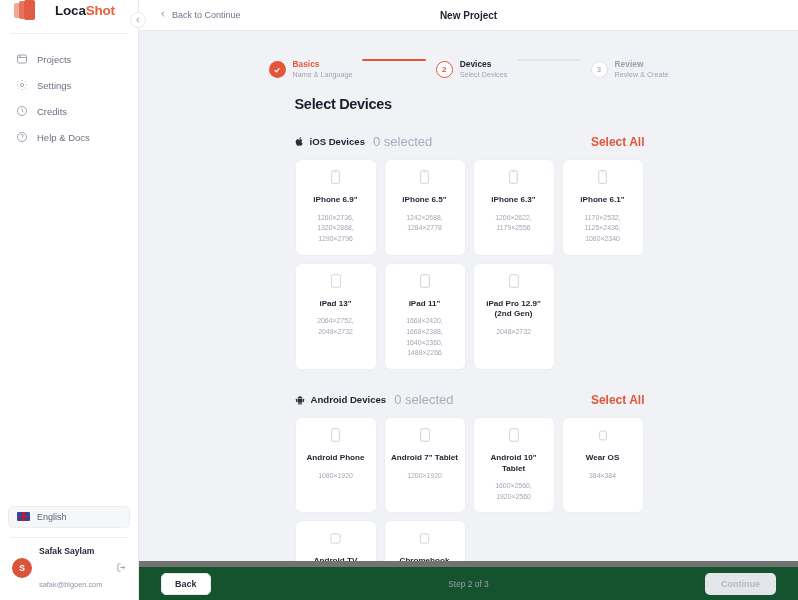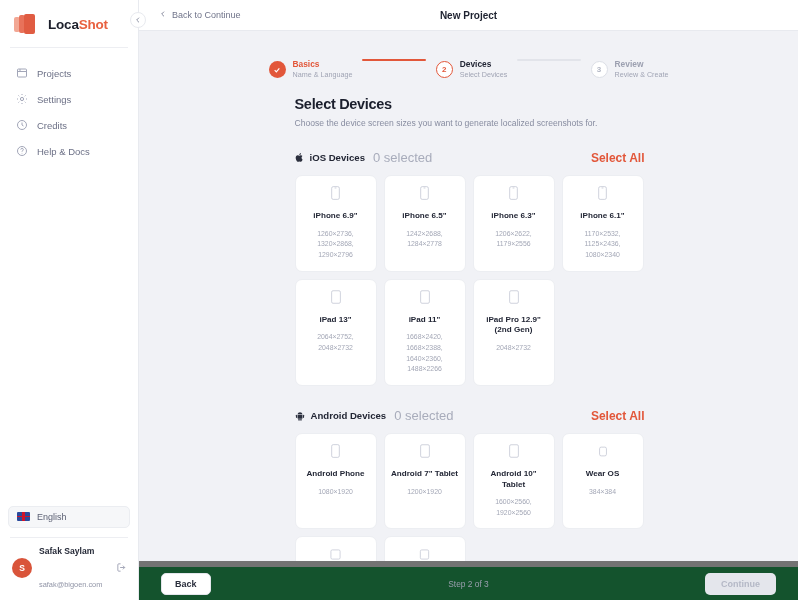--- a/index.html
+++ b/index.html
@@ -14,22 +14,22 @@
   
   .sidebar {
     width: 139px; height: 600px;
     background: #ffffff;
     border-right: 1px solid #e8eaef;
     display: flex; flex-direction: column;
     position: relative;
     flex: 0 0 139px;
   }
   .logo-row {
-    display: flex; align-items: center; gap: 12px;
-    padding: 14px 0 13px 14px;
+    display: flex; align-items: center; gap: 19px;
+    padding: 0 0 13px 14px;
   }
   .logo-mark { position: relative; width: 22px; height: 20px; flex: 0 0 22px; }
   .logo-mark span { position: absolute; border-radius: 2px; }
   .lm1 { left: 0;  top: 3px;  width: 6px;  height: 15px; background: #f2a794; }
   .lm2 { left: 5px; top: 1px; width: 6px;  height: 18px; background: #e8725a; }
   .lm3 { left: 10px; top: 0;  width: 11px; height: 20px; background: #e05c42; }
   .logo-text { font-size: 13.5px; font-weight: bold; letter-spacing: -0.2px; }
   .logo-text .a { color: #1c1f2b; }
   .logo-text .b { color: #e8603f; }
 
@@ -296,21 +296,20 @@
           <span class="step-circle sc-todo">3</span>
           <span>
             <span class="step-title st-todo" style="display:block">Review</span>
             <span class="step-sub" style="display:block">Review &amp; Create</span>
           </span>
         </div>
       </div>
 
       <div class="content">
         <h1 class="page-title">Select Devices</h1>
-        <p class="page-sub">Choose the device screen sizes you want to generate localized screenshots for.</p>
 
         <div class="section">
           <div class="section-head">
             <span class="section-ico">
               <svg width="9" height="11" viewBox="0 0 24 28" fill="currentColor">
                 <path d="M17.5 14.8c0-3 2.4-4.4 2.5-4.5-1.4-2-3.5-2.3-4.2-2.4-1.8-.2-3.5 1.1-4.4 1.1-.9 0-2.3-1.1-3.8-1-2 .03-3.8 1.1-4.8 2.9-2 3.5-.5 8.8 1.5 11.6 1 1.4 2.1 3 3.6 2.9 1.4-.06 2-.9 3.7-.9 1.7 0 2.2.9 3.7.9 1.5 0 2.5-1.4 3.5-2.8 1.1-1.6 1.5-3.2 1.5-3.2-.03-.02-2.9-1.1-2.8-4.6zM14.8 5.9c.8-1 1.3-2.3 1.2-3.7-1.1.05-2.5.8-3.3 1.7-.7.8-1.4 2.2-1.2 3.5 1.3.1 2.5-.6 3.3-1.5z"></path>
               </svg>
             </span>
             <span class="section-title">iOS Devices</span>
             <span class="section-count">0 selected</span>

